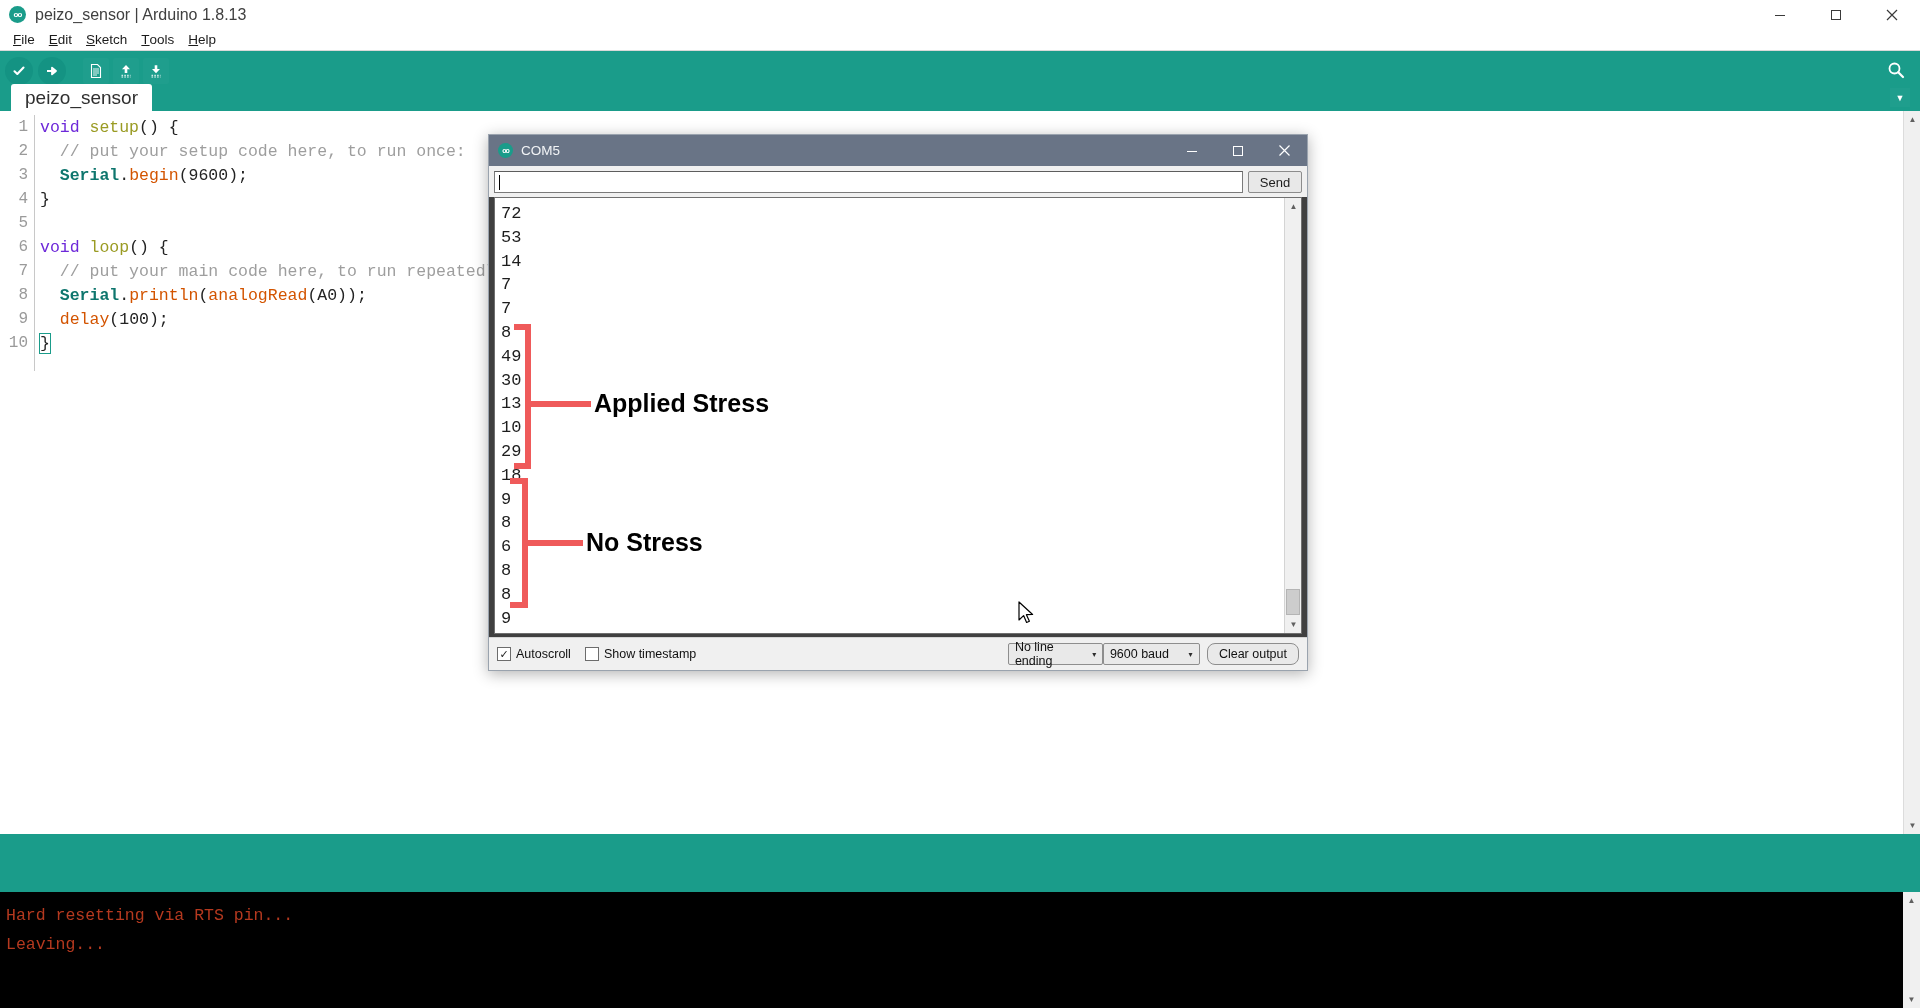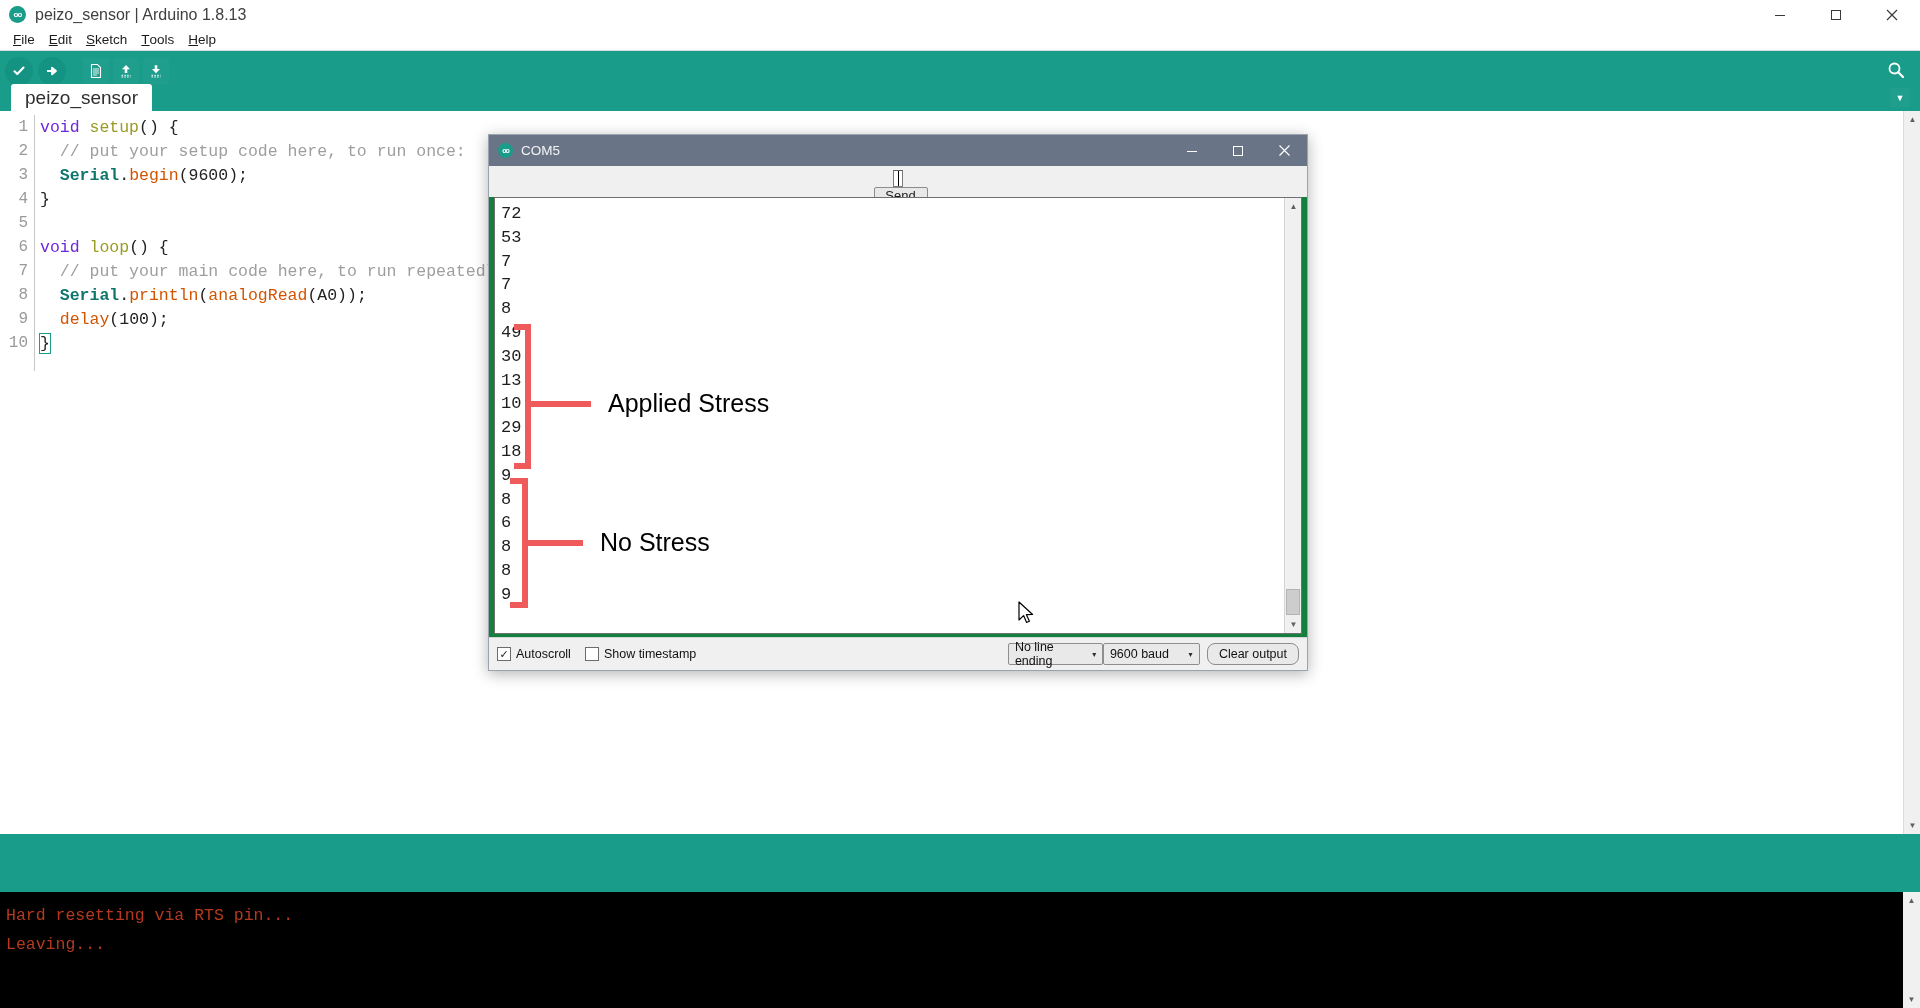--- a/index.html
+++ b/index.html
@@ -137,21 +137,21 @@
     color: #b5391f; white-space: pre; padding-left: 6px; line-height: 29px;
   }
   .console-scroll {
     position: absolute; right: 0; top: 892px; width: 17px; height: 116px;
     background: #f0f0f0;
   }
 
   
   .serialwin {
     position: absolute; left: 488px; top: 134px; width: 820px; height: 537px;
-    background: #15803d;
+    background: #404040;
     border: 1px solid #9aa3ae;
     box-shadow: 0 3px 14px rgba(0,0,0,0.30);
   }
   .sw-titlebar {
     height: 31px; background: #697486; display: flex; align-items: center;
     position: relative;
   }
   .sw-logo {
     width: 15px; height: 15px; border-radius: 50%; background: #1a9c8a;
     margin-left: 9px; margin-right: 8px;
@@ -161,21 +161,20 @@
   .sw-title { font-size: 13.5px; color: #f2f4f6; }
   .sw-controls { position: absolute; right: 0; top: 0; height: 31px; display: flex; }
   .sw-btn {
     width: 46px; height: 31px; display: flex; align-items: center; justify-content: center;
     color: #ffffff;
   }
 
   .sw-inputrow {
     height: 31px; display: flex; align-items: center; padding: 4px 5px 3px 5px;
     background: #f0f0f0;
-    flex-direction: column;
   }
   .sw-input {
     flex: 1; height: 22px; background: #ffffff;
     border: 1px solid #7a7a7a; border-top-color: #5d5d5d;
     display: flex; align-items: center; padding: 0 3px;
     font-family: "Liberation Sans", sans-serif; font-size: 13px; color: #111;
     position: relative;
   }
   .sw-caret {
     display: inline-block; width: 1px; height: 15px; background: #000; margin-left: 1px;
@@ -232,21 +231,21 @@
   .sw-clear {
     height: 22px; padding: 0 11px; margin-left: 7px;
     background: #e9e9e9; border: 1px solid #8e8e8e; border-radius: 8px;
     display: flex; align-items: center; font-size: 12.5px; color: #111111;
   }
 
   
   .anno { position: absolute; left: 0; top: 0; width: 1920px; height: 1008px; pointer-events: none; }
   .anno-label {
     position: absolute; font-family: "Liberation Sans", sans-serif;
-    font-weight: normal; color: #000000; white-space: nowrap; margin-left: 14px;
+    font-weight: bold; color: #000000; white-space: nowrap;
   }
   
   .cursor { position: absolute; left: 1018px; top: 601px; }
 </style>
 </head>
 <body>
 
 <div class="app">
 
   <div class="titlebar">
@@ -412,20 +411,21 @@
         <span></span>
         <span class="sw-caret"></span>
       </div>
       <div class="sw-send">Send</div>
     </div>
 
     <div class="sw-output">
       <div class="sw-lines" id="serial-lines">
           <div class="sw-line">72</div>
           <div class="sw-line">53</div>
+          <div class="sw-line">14</div>
           <div class="sw-line">7</div>
           <div class="sw-line">7</div>
           <div class="sw-line">8</div>
           <div class="sw-line">49</div>
           <div class="sw-line">30</div>
           <div class="sw-line">13</div>
           <div class="sw-line">10</div>
           <div class="sw-line">29</div>
           <div class="sw-line">18</div>
           <div class="sw-line">9</div>

